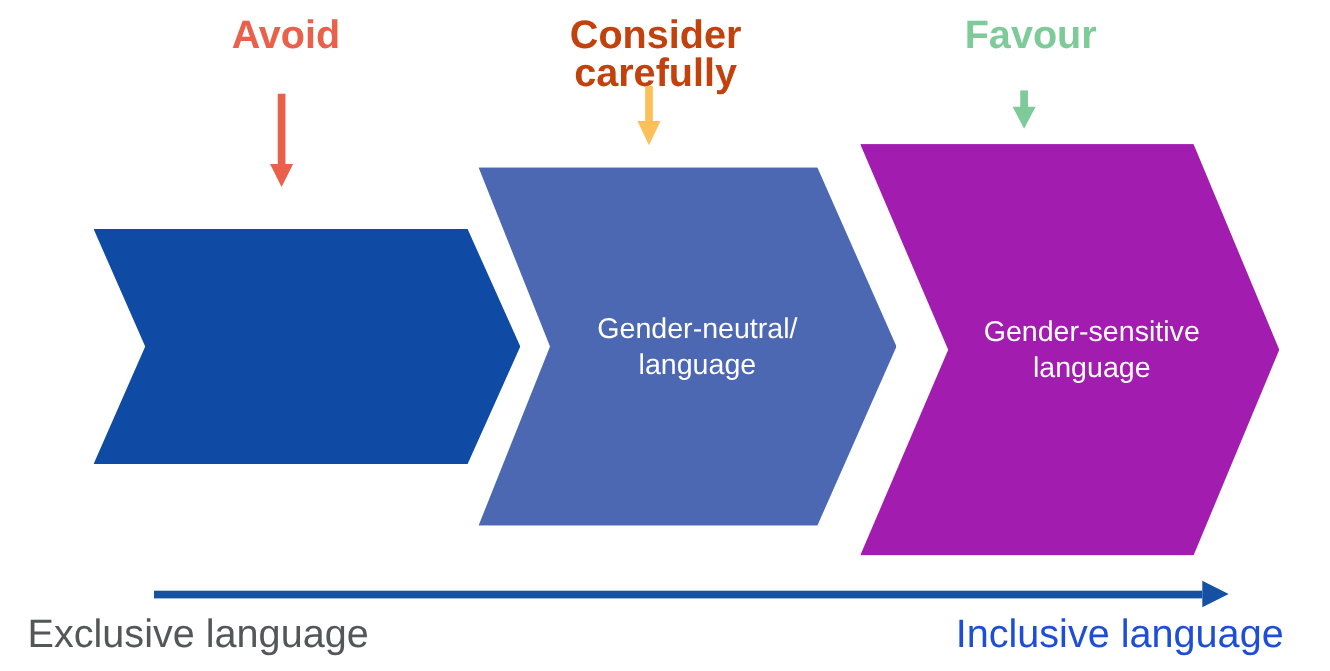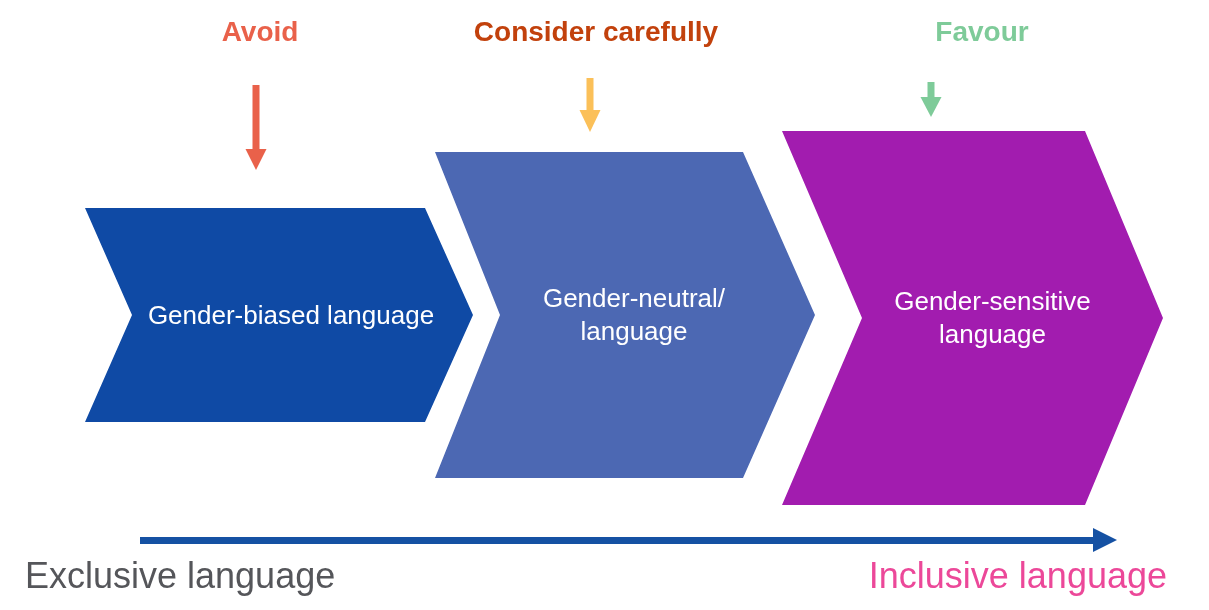--- a/index.html
+++ b/index.html
@@ -9,28 +9,28 @@
     height: 610px;
     background: #ffffff;
     font-family: "Liberation Sans", sans-serif;
     overflow: hidden;
   }
 
   
   .col-header {
     position: absolute;
     top: 15px;
-    font-size: 28px;
+    font-size: 36px;
     line-height: 34px;
     font-weight: bold;
     text-align: center;
   }
   .col-header.avoid    { left: 160px; width: 200px; }
   .col-header.consider { left: 446px; width: 300px; }
-  .col-header.favour   { left: 882px; width: 200px; }
+  .col-header.favour   { left: 837px; width: 200px; }
 
   
   .v-arrow { position: absolute; }
   .v-arrow.red    { left: 244px; top: 85px; }
   .v-arrow.yellow { left: 578px; top: 78px; }
   .v-arrow.green  { left: 919px; top: 82px; }
 
   
   .chevron {
     position: absolute;
@@ -100,21 +100,20 @@
     <rect x="8.5" y="0" width="7" height="34" fill="#FBC059"></rect>
     <polygon points="1.5,32 22.5,32 12,54" fill="#FBC059"></polygon>
   </svg>
   <svg class="v-arrow green" width="24" height="35" viewBox="0 0 24 35">
     <rect x="8.5" y="0" width="7" height="17" fill="#7ECB99"></rect>
     <polygon points="1.5,15 22.5,15 12,35" fill="#7ECB99"></polygon>
   </svg>
 
   <div class="chevron c1" style="background-color: rgb(15, 74, 165);">
     <div class="chevron-text">
-      <div>Gender-biased language</div>
     </div>
   </div>
 
   <div class="chevron c2" style="background-color: rgb(76, 104, 179);">
     <div class="chevron-text">
       <div>Gender-neutral/</div>
       <div>language</div>
     </div>
   </div>
 
@@ -122,15 +121,15 @@
     <div class="chevron-text">
       <div>Gender-sensitive</div>
       <div>language</div>
     </div>
   </div>
 
   <div class="axis-line" style="background-color: rgb(21, 81, 163);"></div>
   <div class="axis-head" style="border-left-color: rgb(21, 81, 163);"></div>
 
   <div class="axis-label left" style="color: rgb(85, 86, 90);">Exclusive language</div>
-  <div class="axis-label right" style="color: #ec4899;">Inclusive language</div>
+  <div class="axis-label right" style="color: #1d4ed8;">Inclusive language</div>
 
 </div>
 
 </body></html>

